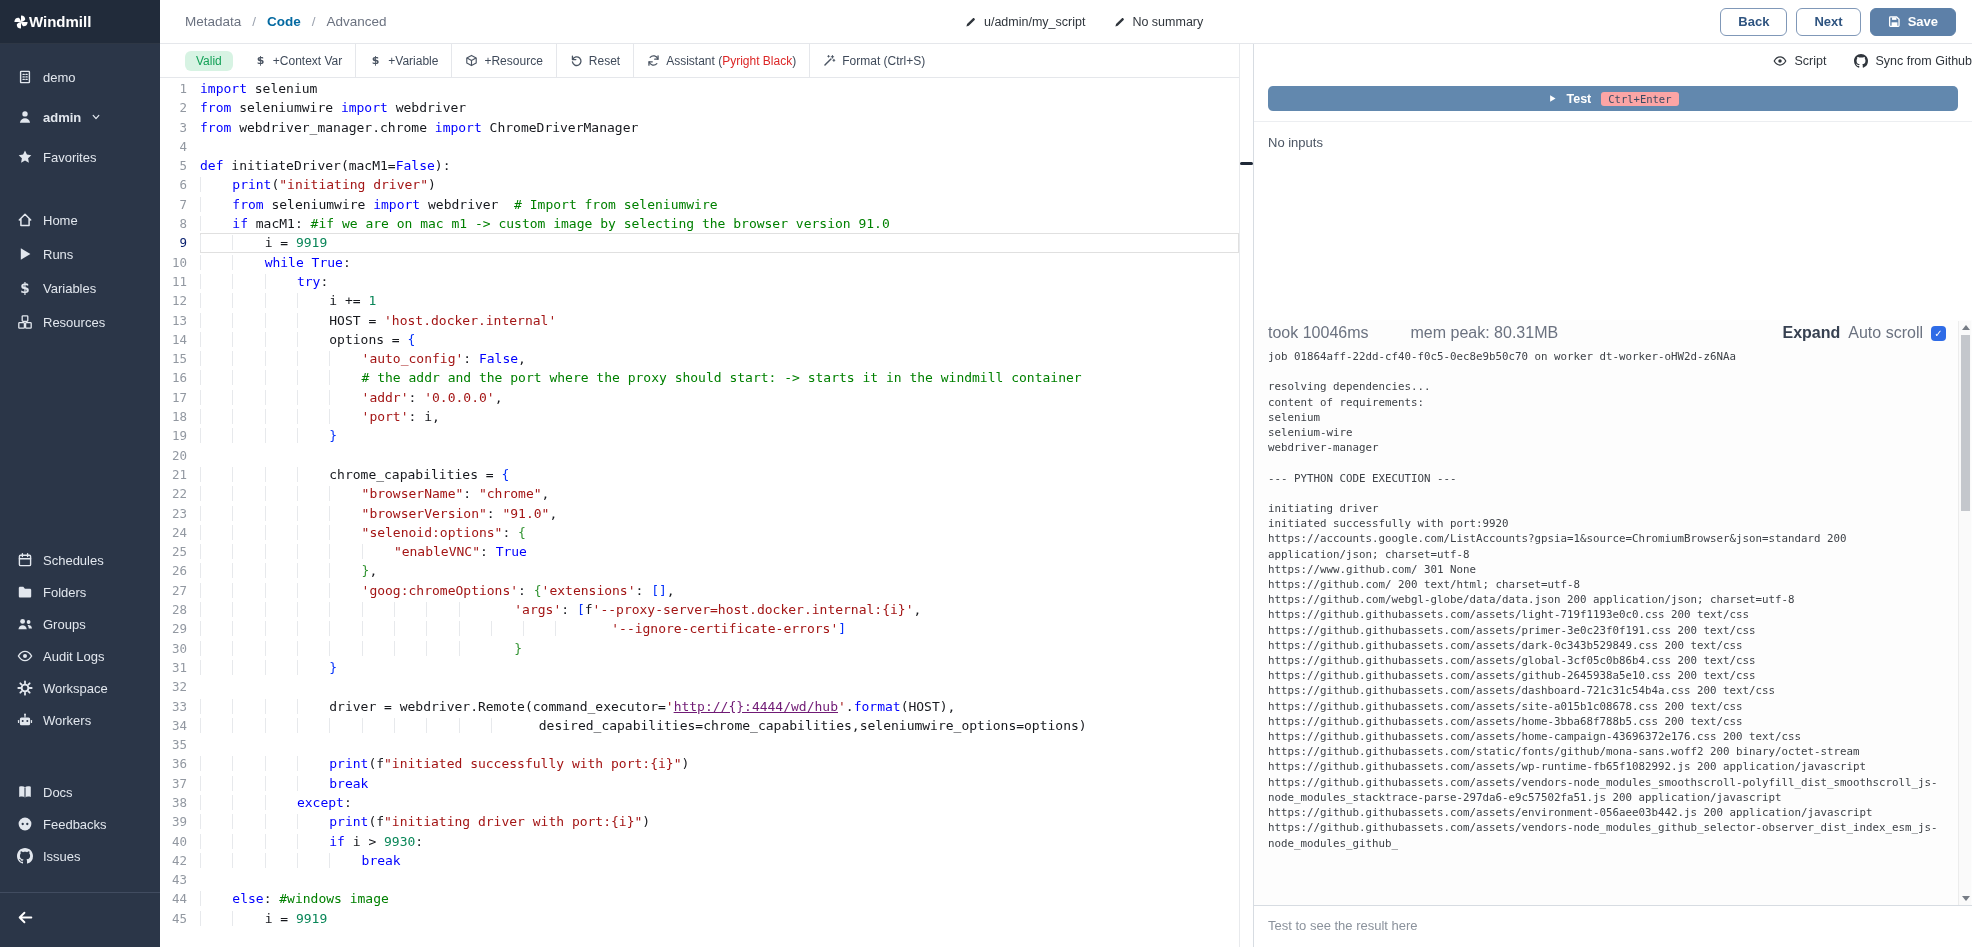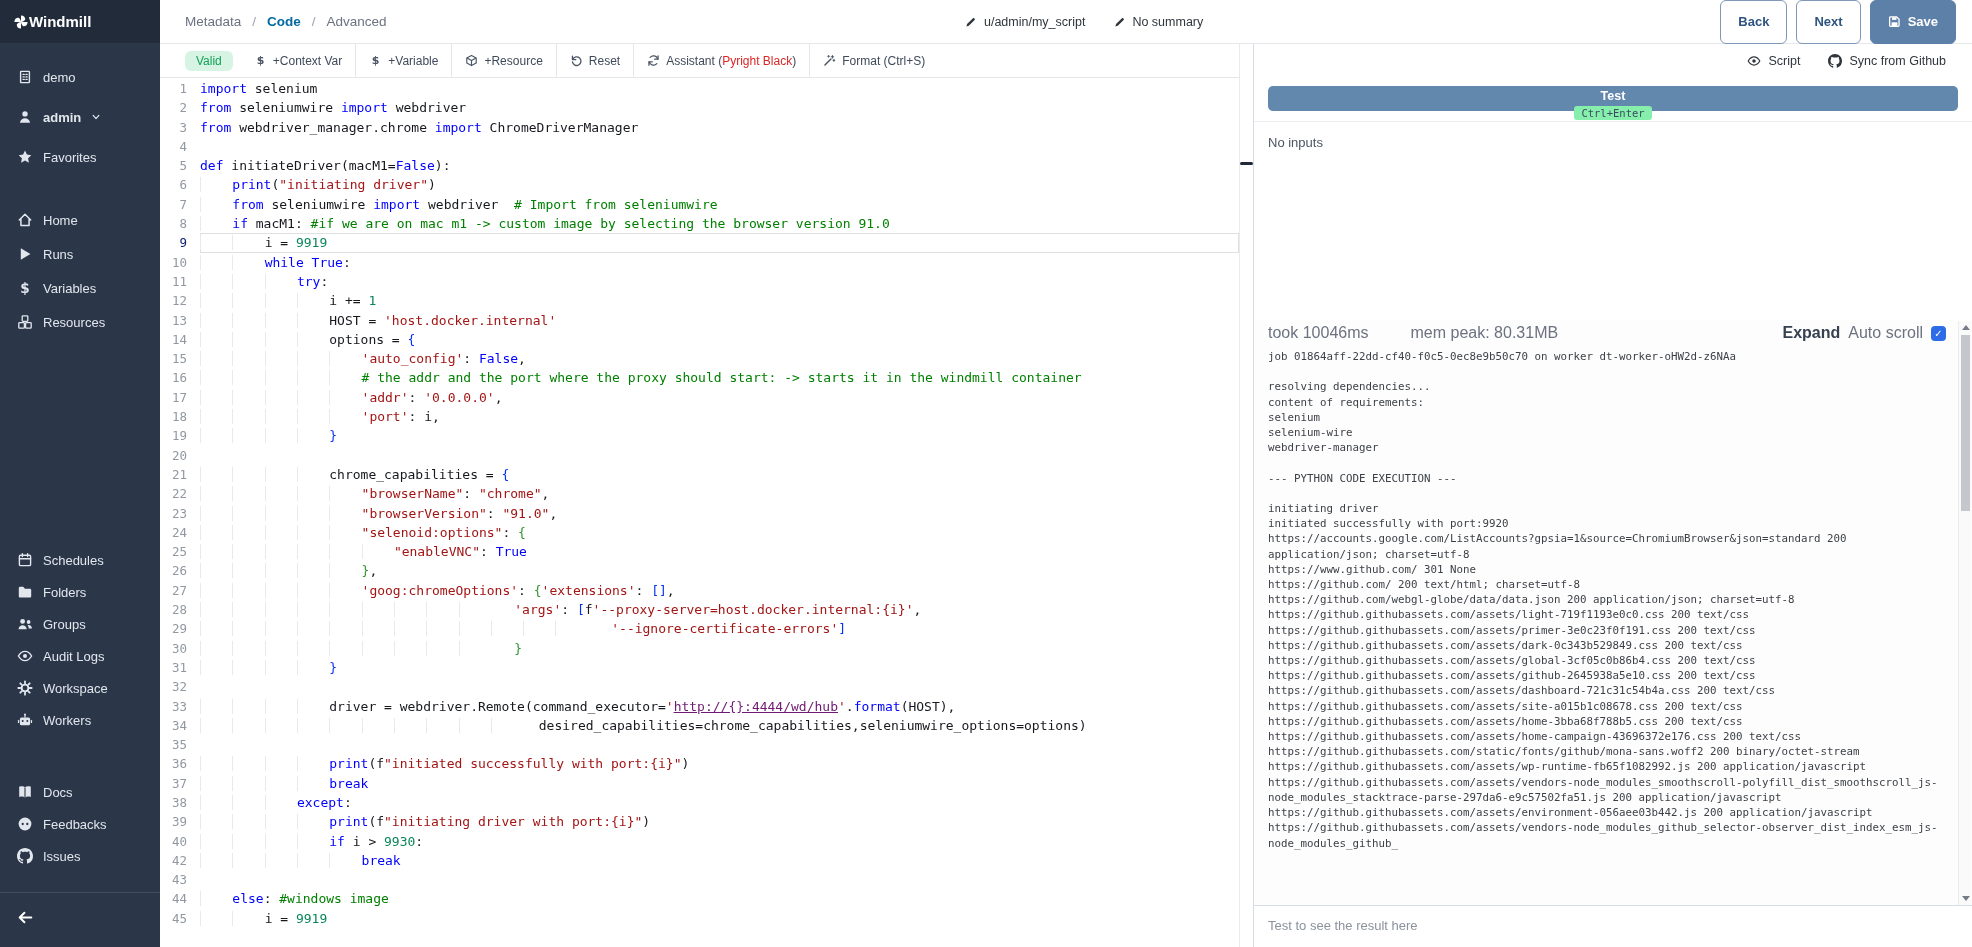--- a/index.html
+++ b/index.html
@@ -30,21 +30,21 @@
   .main { flex:1; display:flex; flex-direction:column; min-width:0; }
   .header { height:44px; flex-shrink:0; border-bottom:1px solid #e5e7eb; display:flex; align-items:center; padding:0 16px 0 25px; position:relative; background:#fff; }
   .crumbs { display:flex; align-items:center; gap:11px; font-size:13.5px; color:#6b7280; }
   .crumb { cursor:pointer; }
   .crumb.active { color:#0369a1; font-weight:700; }
   .crumb-sep { color:#9ca3af; }
   .head-center { position:absolute; left:51%; transform:translateX(-50%); display:flex; gap:28px; align-items:center; font-size:12.5px; color:#30363d; }
   .edit-chip { display:flex; align-items:center; gap:7px; cursor:pointer; }
   .edit-chip .icn { width:12px; height:12px; color:#30363d; }
   .head-btns { margin-left:auto; display:flex; gap:9px; align-items:center; }
-  .btn-outline { height:44px; padding:0 17px; border:1px solid var(--button-border); color:var(--button-text); border-radius:6px; background:#fff; font-size:13px; font-weight:600; display:flex; align-items:center; gap:7px; cursor:pointer; font-family:inherit; }
+  .btn-outline { height:28px; padding:0 17px; border:1px solid var(--button-border); color:var(--button-text); border-radius:6px; background:#fff; font-size:13px; font-weight:600; display:flex; align-items:center; gap:7px; cursor:pointer; font-family:inherit; }
   .btn-save { background:var(--accent-dark); border-color:var(--accent-dark); color:#fff; }
   .btn-save .icn { width:13px; height:13px; }
 
   .content { flex:1; display:flex; min-height:0; }
 
   
   .editor-col { width:1080px; flex-shrink:0; display:flex; flex-direction:column; border-right:1px solid #e8eaed; min-height:0; }
   .toolbar { height:34px; flex-shrink:0; border-bottom:1px solid #e5e7eb; display:flex; align-items:center; padding-left:25px; font-size:12px; color:#3f4a5a; }
   .badge-valid { background:var(--valid-bg); color:var(--valid-text); border-radius:6px; padding:3px 11px; font-size:12px; margin-right:8px; }
   .tb-item { display:flex; align-items:center; gap:6px; padding:0 13px; height:100%; cursor:pointer; color:#3f4a5a; background:none; border:none; font-family:inherit; font-size:12px; white-space:nowrap; }
@@ -67,27 +67,27 @@
   .tok-p { color:#16181d; }
   .tok-b { color:#0431fa; }
   .tok-g { color:#319331; }
 
   
   .splitter { width:13px; flex-shrink:0; position:relative; background:#fff; cursor:col-resize; }
   .splitter .dash { position:absolute; top:118px; left:0; width:13px; height:3px; background:#1f2937; border-radius:2px; }
 
   
   .rp { width:719px; flex-shrink:0; border-left:1px solid #d7dce2; display:flex; flex-direction:column; background:#fff; min-height:0; }
-  .rp-top { height:34px; flex-shrink:0; display:flex; align-items:center; justify-content:flex-end; gap:28px; padding-right:26px; font-size:12.5px; color:#30363d; }
+  .rp-top { height:34px; flex-shrink:0; display:flex; align-items:center; justify-content:flex-end; gap:28px; font-size:12.5px; color:#30363d; }
   .tb-link { display:flex; align-items:center; gap:7px; cursor:pointer; }
   .tb-link .icn { width:14px; height:14px; }
   .test-area { padding:8px 14px 10px; border-bottom:1px solid #eceef1; flex-shrink:0; }
-  .btn-test { width:100%; height:25px; background:var(--accent); border:none; border-radius:5px; color:#fff; display:flex; align-items:center; justify-content:center; gap:3px; font-size:12.5px; font-weight:700; cursor:pointer; font-family:inherit;flex-direction:column; }
+  .btn-test { width:100%; height:25px; background:var(--accent); border:none; border-radius:5px; color:#fff; display:flex; align-items:center; justify-content:center; gap:10px; font-size:12.5px; font-weight:700; cursor:pointer; font-family:inherit; }
   .btn-test .icn { width:9px; height:9px; color:#fff; }
-  .kbd { background:#86efac; color:#3b4b63; border-radius:3px; padding:1px 7px; font-family:"DejaVu Sans Mono",monospace; font-size:10.5px; font-weight:400; }
+  .kbd { background:#fca5a5; color:#3b4b63; border-radius:3px; padding:1px 7px; font-family:"DejaVu Sans Mono",monospace; font-size:10.5px; font-weight:400; }
   .no-inputs-area { height:198px; flex-shrink:0; padding:13px 14px; font-size:13px; color:#4b5563; }
   .rp-tabs { height:27px; flex-shrink:0; display:flex; align-items:flex-end; gap:4px; padding:0 6px; border-bottom:1px solid #d7dce2; }
   .rp-tab { padding:0 10px 6px; font-size:12.5px; color:#6b7280; cursor:pointer; white-space:nowrap; }
   .rp-tab.active { color:#1f2937; font-weight:500; border-bottom:2px solid #30363d; margin-bottom:-1px; }
   .logs-wrap { flex:1; min-height:0; position:relative; display:flex; flex-direction:column; background:#fdfdfd; }
   .log-status { height:24px; flex-shrink:0; display:flex; align-items:center; padding:2px 26px 0 14px; font-size:16px; color:#6b7280; }
   .log-status .mem { margin-left:42px; }
   .ls-right { margin-left:auto; display:flex; align-items:center; gap:8px; }
   .expand { font-weight:700; color:#374151; cursor:pointer; }
   .cbx { width:15px; height:15px; background:var(--checkbox); border-radius:4px; color:#fff; font-size:10px; display:flex; align-items:center; justify-content:center; cursor:pointer; }

